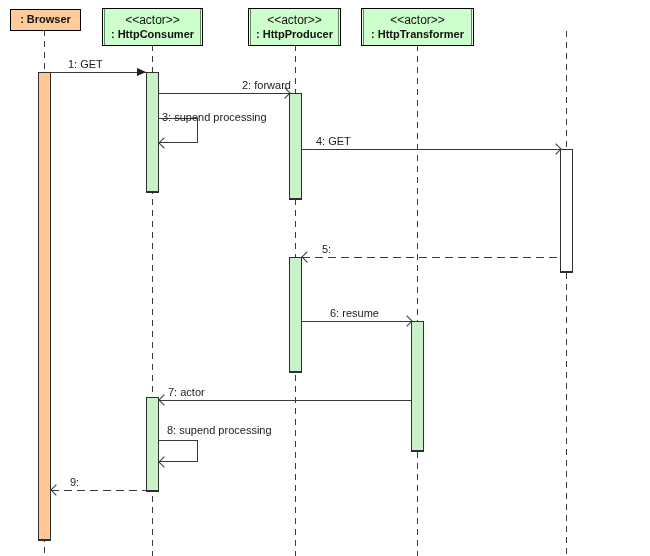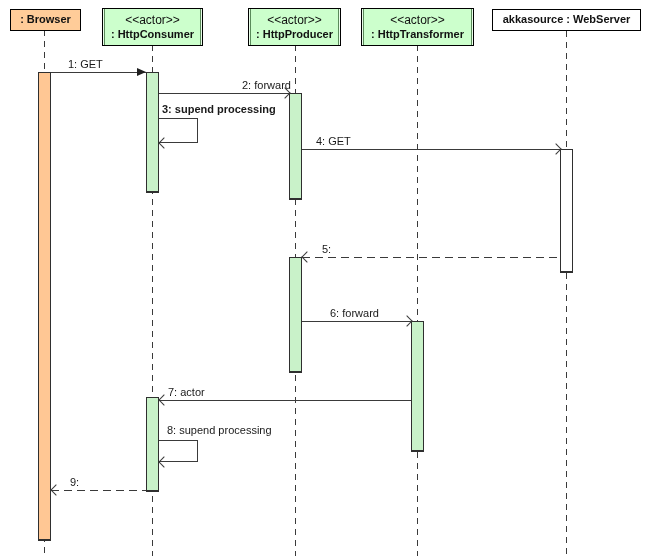--- a/index.html
+++ b/index.html
@@ -80,55 +80,52 @@
   <div class="pbox actor" style="left:248px;top:8px;width:93px;height:38px;">
     <span class="stereotype">&lt;&lt;actor&gt;&gt;</span>
     <span class="pname">: HttpProducer</span>
   </div>
 
   <div class="pbox actor" style="left:361px;top:8px;width:113px;height:38px;">
     <span class="stereotype">&lt;&lt;actor&gt;&gt;</span>
     <span class="pname">: HttpTransformer</span>
   </div>
 
-  <div class="pbox plain-white" style="left:492px;top:9px;width:149px;height:22px;">
-    <span class="pname">akkasource : WebServer</span>
-  </div>
 
   <div class="act orange" style="left:38px;top:72px;height:469px;"></div>
   <div class="act green" style="left:146px;top:72px;height:121px;"></div>
   <div class="act green" style="left:146px;top:397px;height:95px;"></div>
   <div class="act green" style="left:289px;top:93px;height:107px;"></div>
   <div class="act green" style="left:289px;top:257px;height:116px;"></div>
   <div class="act green" style="left:411px;top:321px;height:131px;"></div>
   <div class="act white" style="left:560px;top:149px;height:124px;"></div>
 
   <div class="mline" style="left:51px;top:72px;width:95px;"></div>
   <div class="arr-filled-right" style="left:137px;top:68px;"></div>
   <div class="mlabel" style="left:68px;top:58px;text-align:center;">1: GET</div>
 
   <div class="mline" style="left:159px;top:93px;width:130px;"></div>
   <div class="chev right" style="left:281px;top:89px;"></div>
   <div class="mlabel" style="left:194px;top:79px;margin-left:48px;">2: forward</div>
 
   <div class="loop" style="left:159px;top:118px;width:39px;height:25px;"></div>
   <div class="chev left" style="left:160px;top:139px;"></div>
-  <div class="mlabel" style="left:162px;top:103px;font-weight:bold;">3: supend processing</div>
+  <div class="mlabel" style="left:162px;top:111px;">3: supend processing</div>
 
   <div class="mline" style="left:302px;top:149px;width:258px;"></div>
   <div class="chev right" style="left:552px;top:145px;"></div>
   <div class="mlabel" style="left:316px;top:135px;">4: GET</div>
 
   <div class="mline dashed" style="left:302px;top:257px;width:258px;"></div>
   <div class="chev left" style="left:303px;top:253px;"></div>
   <div class="mlabel" style="left:322px;top:243px;">5:</div>
 
   <div class="mline" style="left:302px;top:321px;width:109px;"></div>
   <div class="chev right" style="left:403px;top:317px;"></div>
-  <div class="mlabel" style="left:330px;top:307px;">6: forward</div>
+  <div class="mlabel" style="left:330px;top:307px;">6: resume</div>
 
   <div class="mline" style="left:159px;top:400px;width:252px;"></div>
   <div class="chev left" style="left:160px;top:396px;"></div>
   <div class="mlabel" style="left:168px;top:386px;">7: actor</div>
 
   <div class="loop" style="left:159px;top:440px;width:39px;height:22px;"></div>
   <div class="chev left" style="left:160px;top:458px;"></div>
   <div class="mlabel" style="left:167px;top:424px;">8: supend processing</div>
 
   <div class="mline dashed" style="left:51px;top:490px;width:95px;"></div>

